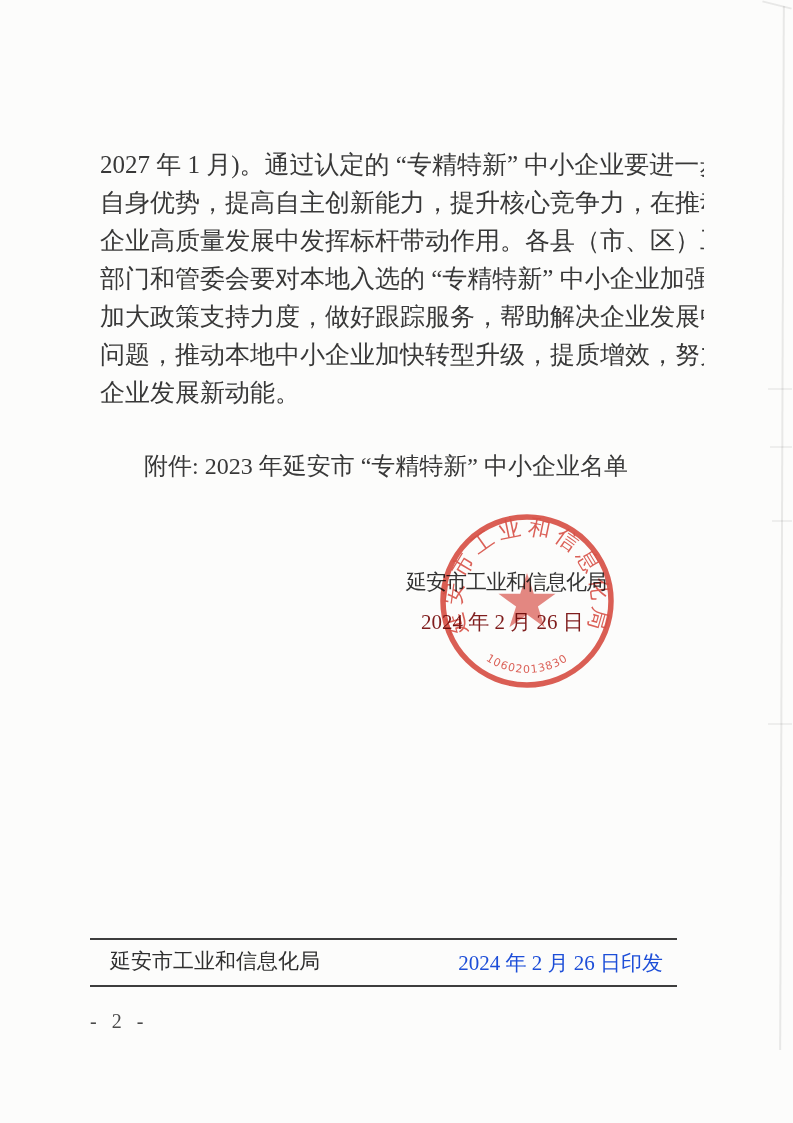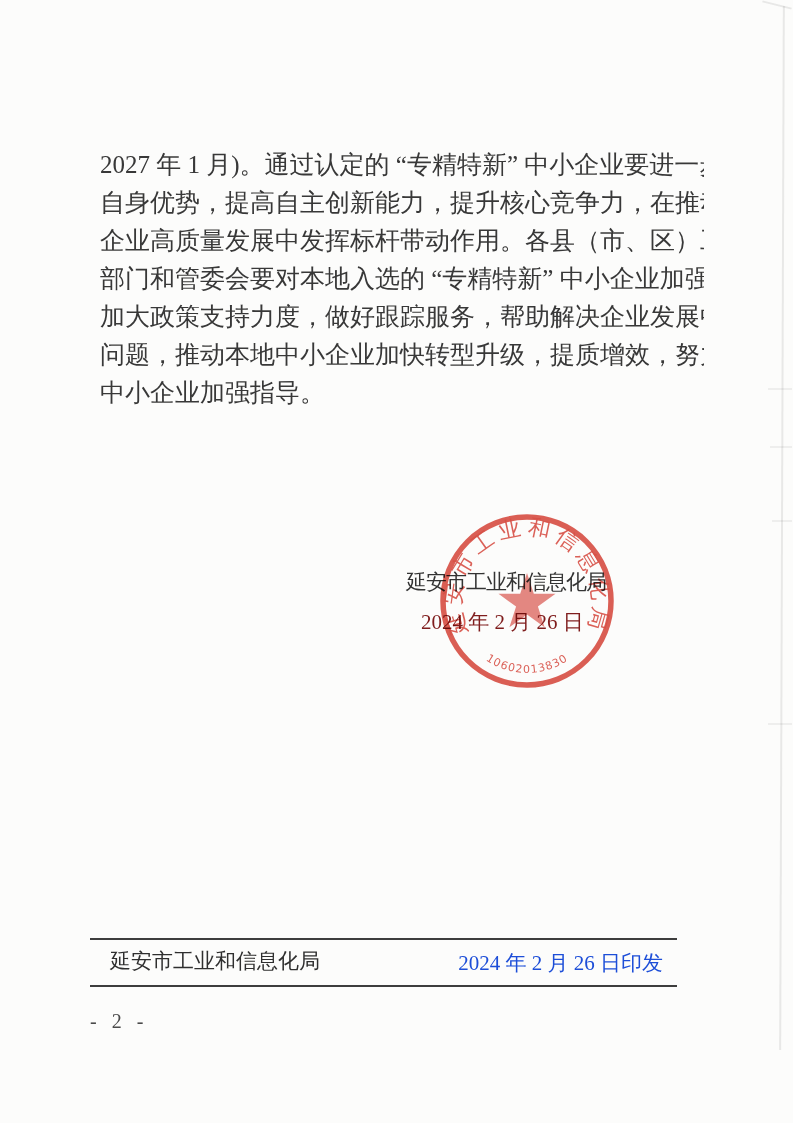--- a/index.html
+++ b/index.html
@@ -120,23 +120,24 @@
   <div class="edge-tick" style="left:772px;top:520px;width:20px;height:2px;"></div>
   <div class="edge-tick" style="left:768px;top:723px;width:24px;height:2px;"></div>
 
   <div class="body-text">
     <div class="body-line">2027 年 1 月)。通过认定的 “专精特新” 中小企业要进一步发挥</div>
     <div class="body-line">自身优势，提高自主创新能力，提升核心竞争力，在推动全市中小</div>
     <div class="body-line">企业高质量发展中发挥标杆带动作用。各县（市、区）工信主管</div>
     <div class="body-line">部门和管委会要对本地入选的 “专精特新” 中小企业加强指导，</div>
     <div class="body-line">加大政策支持力度，做好跟踪服务，帮助解决企业发展中存在的</div>
     <div class="body-line">问题，推动本地中小企业加快转型升级，提质增效，努力培育中小</div>
-    <div class="body-line last">中小企业加强指导。</div>
+    <div class="body-line last">企业发展新动能。</div>
   </div>
 
+  <div class="attachment-line">附件: 2023 年延安市 “专精特新” 中小企业名单</div>
 
   <div class="signature-org">延安市工业和信息化局</div>
   <div class="signature-date">2024 年 2 月 26 日</div>
 
   <svg class="seal" viewBox="0 0 200 200">
     <defs>
       <path id="sealTopArc" d="M 38.0 122.6 A 66 66 0 1 1 162.0 122.6" fill="none"></path>
       <path id="sealBottomArc" d="M 56.7 157.5 A 72 72 0 0 0 143.3 157.5" fill="none"></path>
     </defs>
     <circle cx="100" cy="100" r="84" fill="none" stroke="#d5382d" stroke-width="5.5" opacity="0.92"></circle>

